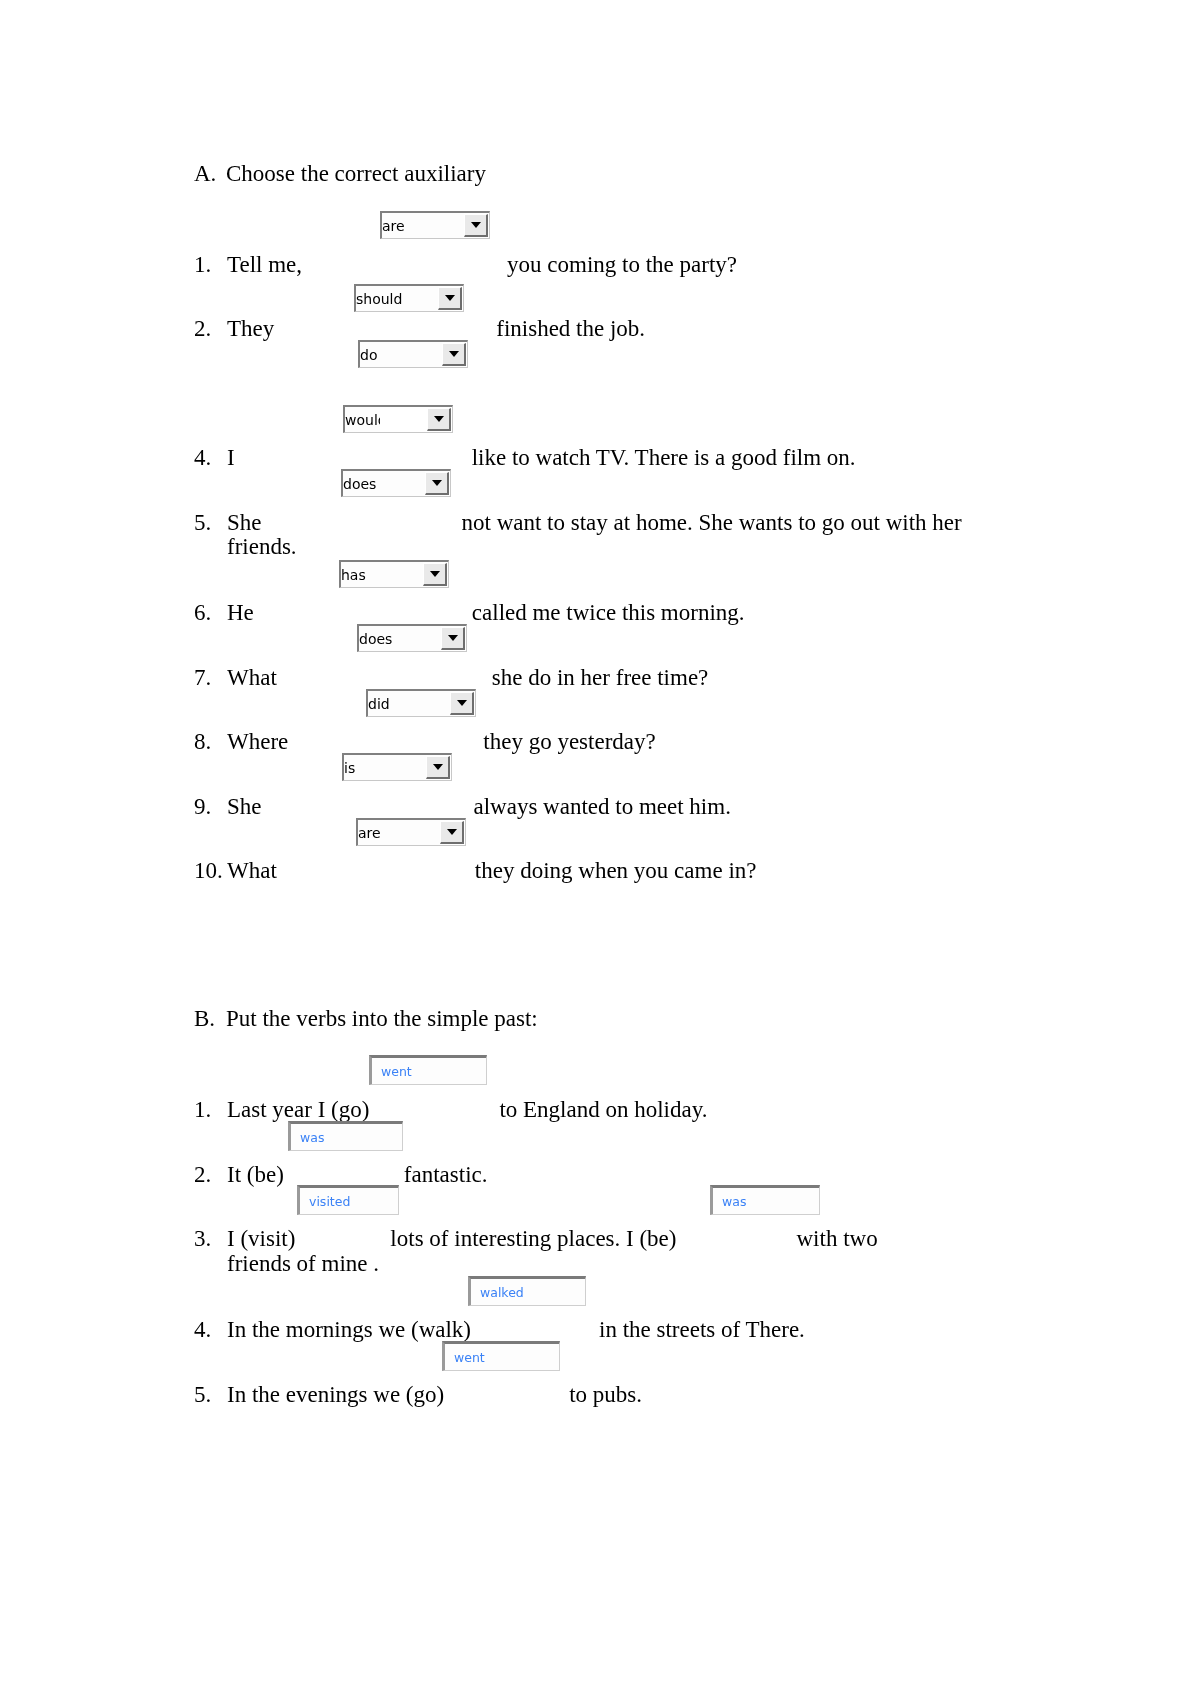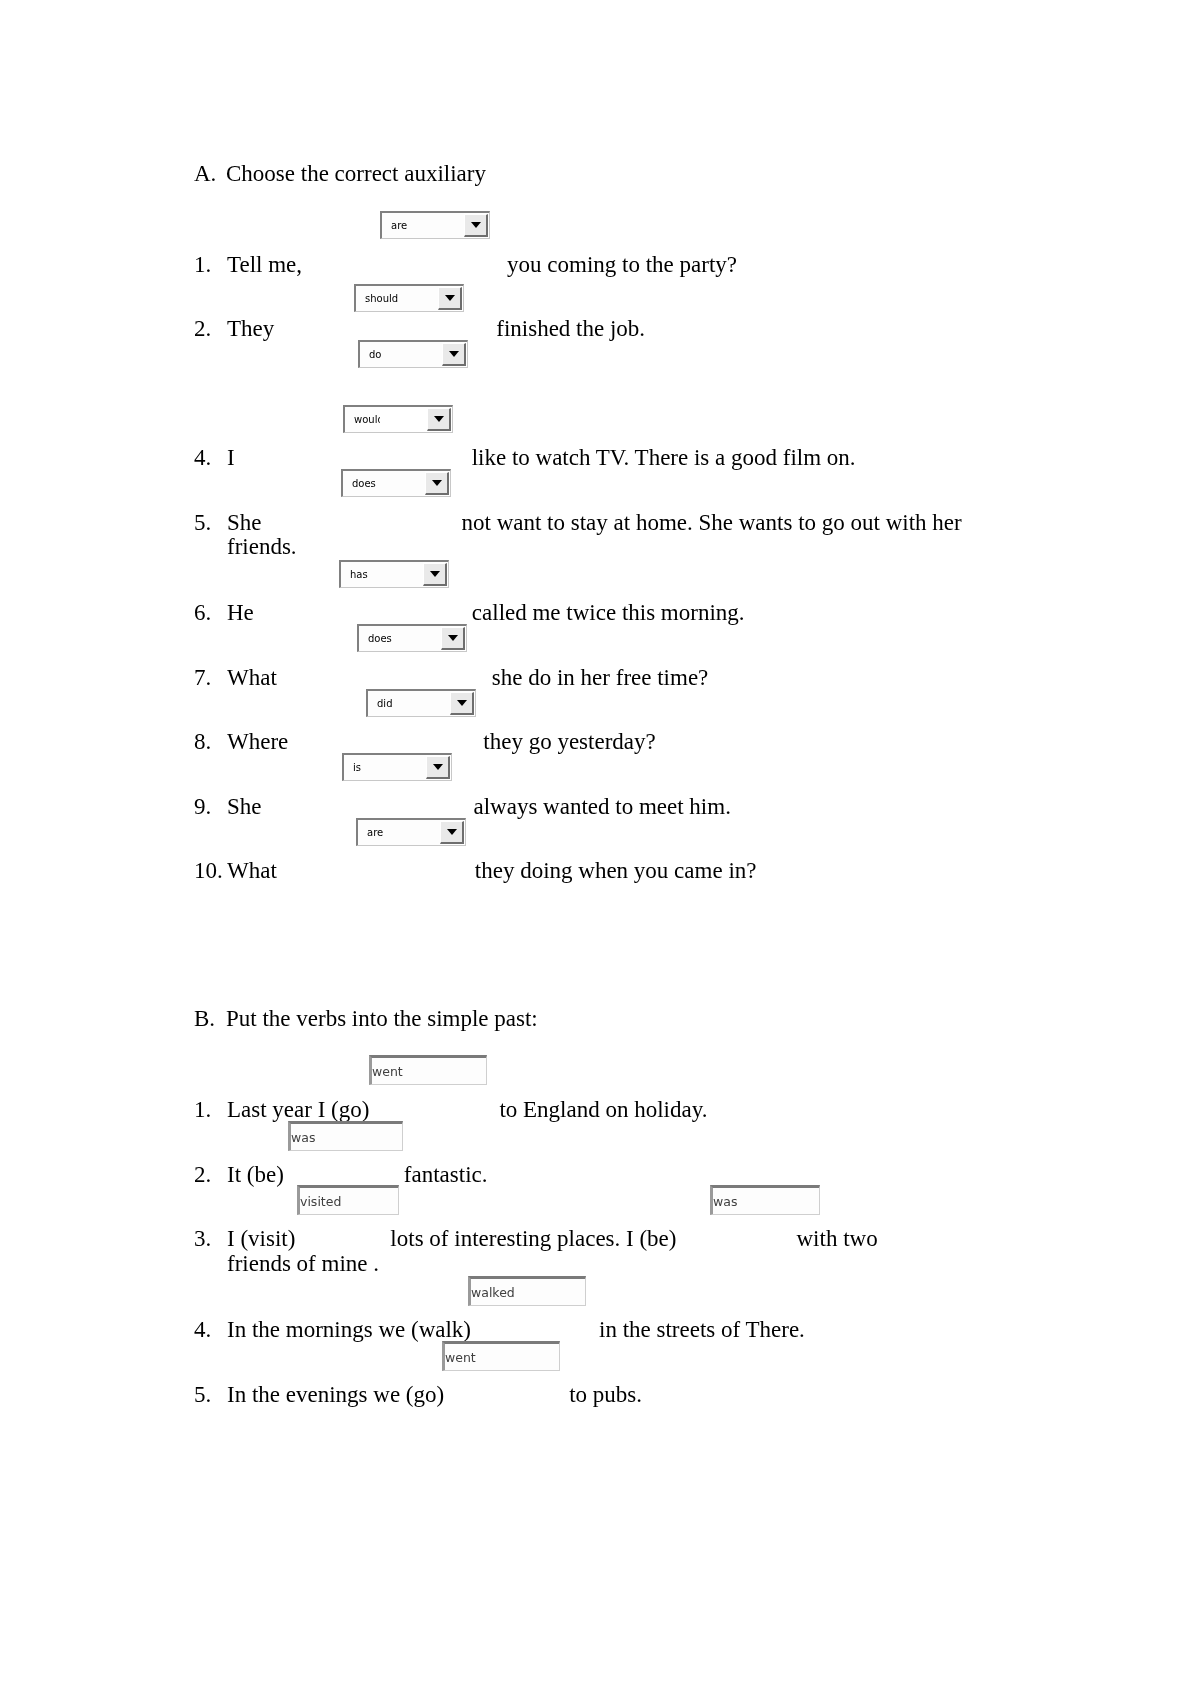--- a/index.html
+++ b/index.html
@@ -70,22 +70,21 @@
     border-right: 1px solid #c8c8c8;
     border-bottom: 1px solid #c8c8c8;
     display: flex;
     align-items: stretch;
     font-family: "DejaVu Sans", "Liberation Sans", sans-serif;
   }
   .combo .combo-val {
     flex: 1 1 auto;
     display: flex;
     align-items: center;
-    padding-left: 9px;
-    font-size: 10px;
+    font-size: 14px;
     color: #000;
     background: #fdfdfd;
     overflow: hidden;
   }
   .combo .combo-btn {
     flex: 0 0 24px;
     box-sizing: border-box;
     background: #e9e9e9;
     border-top: 1px solid #ffffff;
     border-left: 1px solid #ffffff;
@@ -109,23 +108,24 @@
     position: absolute;
     box-sizing: border-box;
     height: 30px;
     background: #fdfdfd;
     border-top: 3px solid #7a7a7a;
     border-left: 3px solid #9a9a9a;
     border-right: 1px solid #cfcfcf;
     border-bottom: 1px solid #cfcfcf;
     display: flex;
     align-items: center;
+    padding-left: 9px;
     font-family: "DejaVu Sans", "Liberation Sans", sans-serif;
     font-size: 12.5px;
-    color: #404040;
+    color: #3b82f6;
     overflow: hidden;
   }
 </style>
 </head>
 <body>
 
 <div class="page">
 
   <div class="section-head" style="left:194px; top:160px;">
     <span class="letter">A.</span><span>Choose the correct auxiliary</span>

